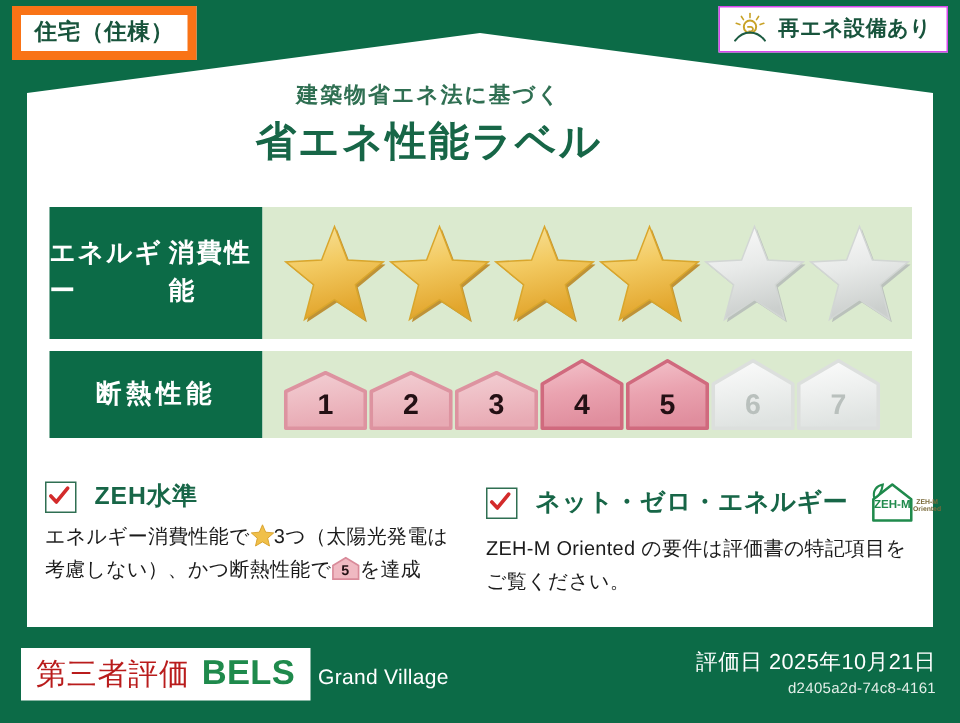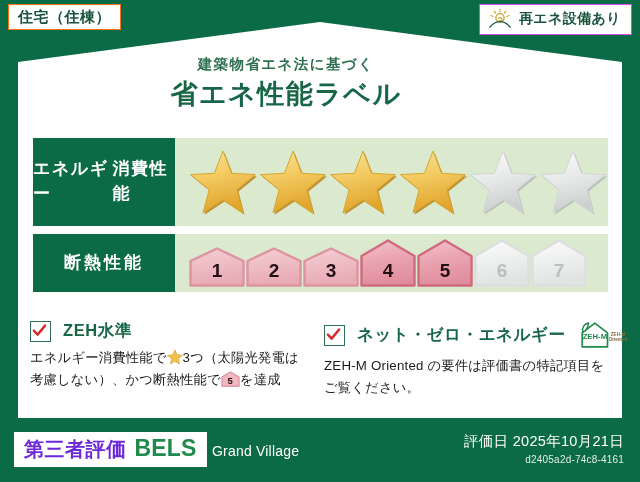--- a/index.html
+++ b/index.html
@@ -37,21 +37,21 @@
     background: #ffffff;
     clip-path: polygon(0 40px, 302px 0, 604px 40px, 604px 396px, 0 396px);
   }
 
   
   .top-tag {
     position: absolute;
     left: 8px;
     top: 4px;
     background: #ffffff;
-    border: 1px solid #f97316;
+    border: 6px solid #f97316;
     padding: 3px 9px 4px 9px;
     font-size: 15px;
     font-weight: bold;
     color: #18543c;
     letter-spacing: 0.5px;
     line-height: 1.15;
     z-index: 6;
   }
 
   
@@ -239,22 +239,22 @@
     left: 14px;
     top: 12px;
     background: #ffffff;
     padding: 3px 10px 4px 10px;
     display: flex;
     align-items: baseline;
     gap: 8px;
   }
   .bels-jp {
     font-size: 20px;
-    font-weight: bold;
-    color: #6d28d9;
+    font-weight: normal;
+    color: #b91c1c;
     letter-spacing: 0.5px;
     text-align: right;
   }
   .bels-en {
     font-size: 23px;
     font-weight: bold;
     color: #1f8a4c;
     letter-spacing: 0.2px;
   }
   .bldg-name {

